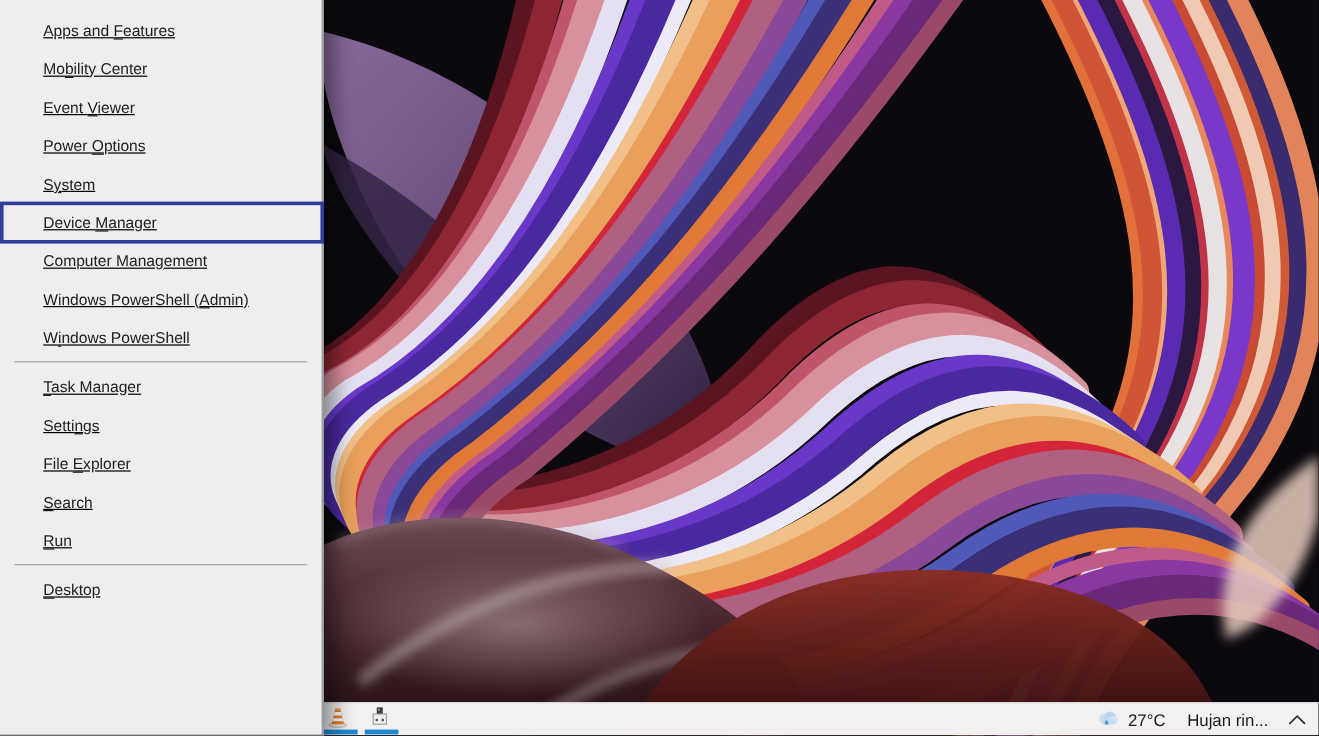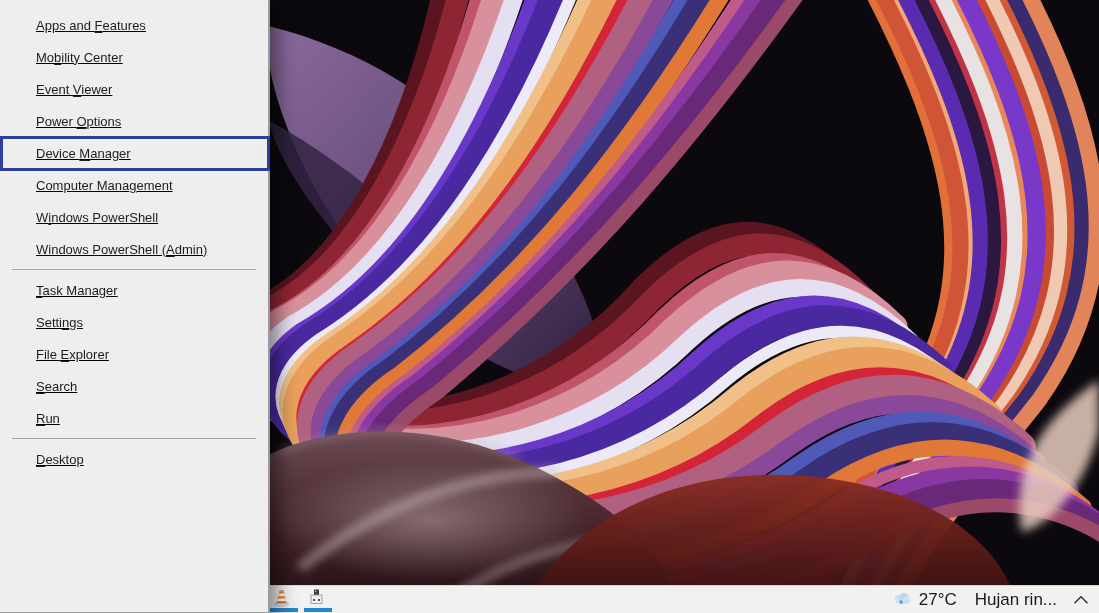--- a/index.html
+++ b/index.html
@@ -7,21 +7,21 @@
           font-family:"Liberation Sans",sans-serif;background:#0c090e;}
 
   
   #wallpaper{position:absolute;inset:0;z-index:0;}
 
   
   #taskbar{position:absolute;left:0;top:585px;width:1099px;height:28px;
            background:#f2f1f0;border-top:1px solid #d8d8d8;z-index:1;box-sizing:border-box;}
   .tb-app{position:absolute;top:1px;width:34px;height:21px;display:flex;align-items:center;justify-content:center;cursor:pointer;}
   .tb-ind{position:absolute;top:22px;height:4px;}
-  #tray{position:absolute;right:6px;top:0;height:27px;display:flex;align-items:center;gap:8px;color:#1a1a1a;font-size:17px;}
+  #tray{position:absolute;right:6px;top:0;height:27px;display:flex;align-items:center;gap:8px;color:#1a1a1a;font-size:14px;}
   #tray .t-temp{margin-left:2px;}
   #tray .t-desc{margin-left:12px;white-space:nowrap;}
   .tray-btn{display:flex;align-items:center;justify-content:center;width:24px;height:24px;cursor:pointer;}
   .weather-widget{display:flex;align-items:center;gap:6px;cursor:pointer;padding:0 4px;height:27px;}
 
   
   #winx-menu{position:absolute;left:0;top:0;width:268px;height:603px;z-index:2;
              background:#efeeee;border-right:2px solid #9b9b9b;border-bottom:2px solid #9b9b9b;
              box-sizing:content-box;padding-top:9px;
              box-shadow:8px 6px 18px rgba(0,0,0,0.45);text-decoration:underline;}
@@ -170,32 +170,35 @@
       <div class="menu-item" role="menuitem">
         <span>Mo<span class="u">b</span>ility Center</span>
       </div>
       <div class="menu-item" role="menuitem">
         <span>Event <span class="u">V</span>iewer</span>
       </div>
       <div class="menu-item" role="menuitem">
         <span>Power <span class="u">O</span>ptions</span>
       </div>
       <div class="menu-item" role="menuitem">
+        <span>S<span class="u">y</span>stem</span>
+      </div>
+      <div class="menu-item" role="menuitem">
         <span>Device <span class="u">M</span>anager</span>
         <div class="hl-box" style="border-color: rgb(47, 62, 158);"></div>
       </div>
       <div class="menu-item" role="menuitem">
         <span>Computer Mana<span class="u">g</span>ement</span>
       </div>
       <div class="menu-item" role="menuitem">
+        <span>Windows PowerShell (<span class="u">A</span>dmin)</span>
+      </div>
+      <div class="menu-item" role="menuitem">
         <span>W<span class="u">i</span>ndows PowerShell</span>
       </div>
-      <div class="menu-item" role="menuitem">
-        <span>Windows PowerShell (<span class="u">A</span>dmin)</span>
-      </div>
       <div class="menu-sep"></div>
       <div class="menu-item" role="menuitem">
         <span><span class="u">T</span>ask Manager</span>
       </div>
       <div class="menu-item" role="menuitem">
         <span>Setti<span class="u">n</span>gs</span>
       </div>
       <div class="menu-item" role="menuitem">
         <span>File <span class="u">E</span>xplorer</span>
       </div>

